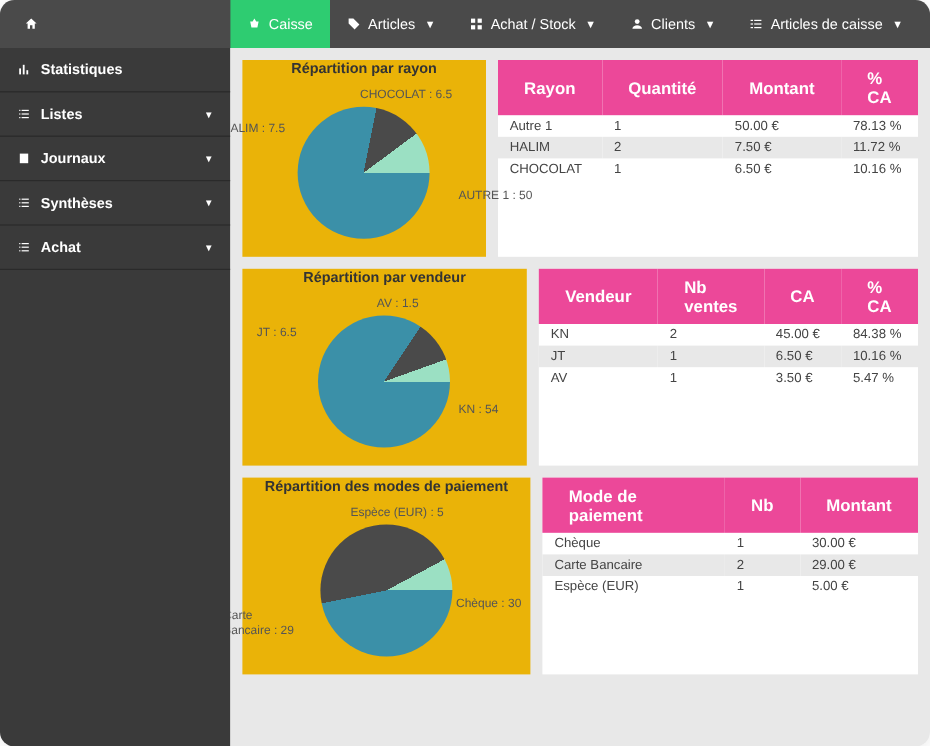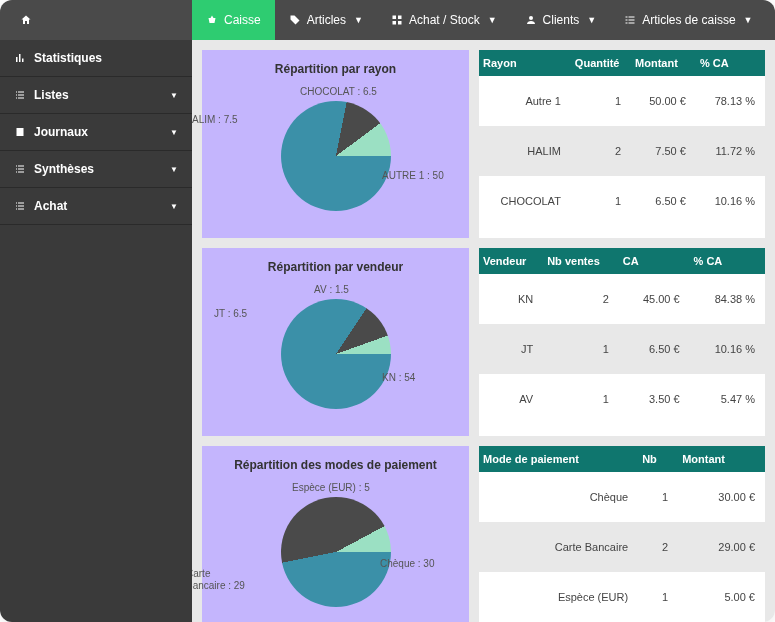--- a/index.html
+++ b/index.html
@@ -11,29 +11,29 @@
 .topbar .nav-item.active { background:#2ecc71; }
 .topbar .spacer { flex:0 0 140px; }
 .topbar .caret { font-size:9px; margin-left:2px; }
 .body { flex:1; display:flex; overflow:hidden; }
 .sidebar { width:192px; background:#3a3a3a; color:#fff; font-size:12px; }
 .side-item { padding:11px 14px; border-bottom:1px solid #2a2a2a; font-weight:600; display:flex; align-items:center; justify-content:space-between; cursor:pointer;text-align:right; }
 .side-item .label { display:flex; align-items:center; gap:8px; }
 .side-caret { font-size:8px; }
 .main { flex:1; background:#e8e8e8; overflow-y:auto; padding:10px; }
 .section { display:flex; gap:10px; margin-bottom:10px; }
-.chart-card { background:#c4b5fd; width:267px; padding:12px 8px; }
+.chart-card { background:#eab308; width:240px; padding:0 8px; }
 .chart-title { font-size:12px; font-weight:700; text-align:center; margin-bottom:10px; color:#333; }
 .chart-body { position:relative; height:140px; display:flex; align-items:center; justify-content:center; }
 .pie { width:110px; height:110px; border-radius:50%; position:relative; }
 .pie-label { position:absolute; font-size:10px; color:#555; white-space:nowrap; line-height:1.2; }
 .table-card { background:#fff; flex:1; font-size:11px; color:#444; }
 table { width:100%; border-collapse:collapse; }
-th { background:#0f766e; color:#fff; padding:7px 4px; text-align:left; font-size:11px; font-weight:600; }
-td { padding:19px 10px; text-align:right; }
+th { background:#ec4899; color:#fff; padding:7px 22px; text-align:left; font-size:14px; font-weight:600; }
+td { padding:3px 10px; text-align:left; }
 tr:nth-child(even) td { background:#e8e8e8; }
 .icon { display:inline-flex; width:12px; height:12px; }
 </style>
 </head>
 <body>
 
 <div class="app">
 
   <div class="topbar">
     <div class="home">

